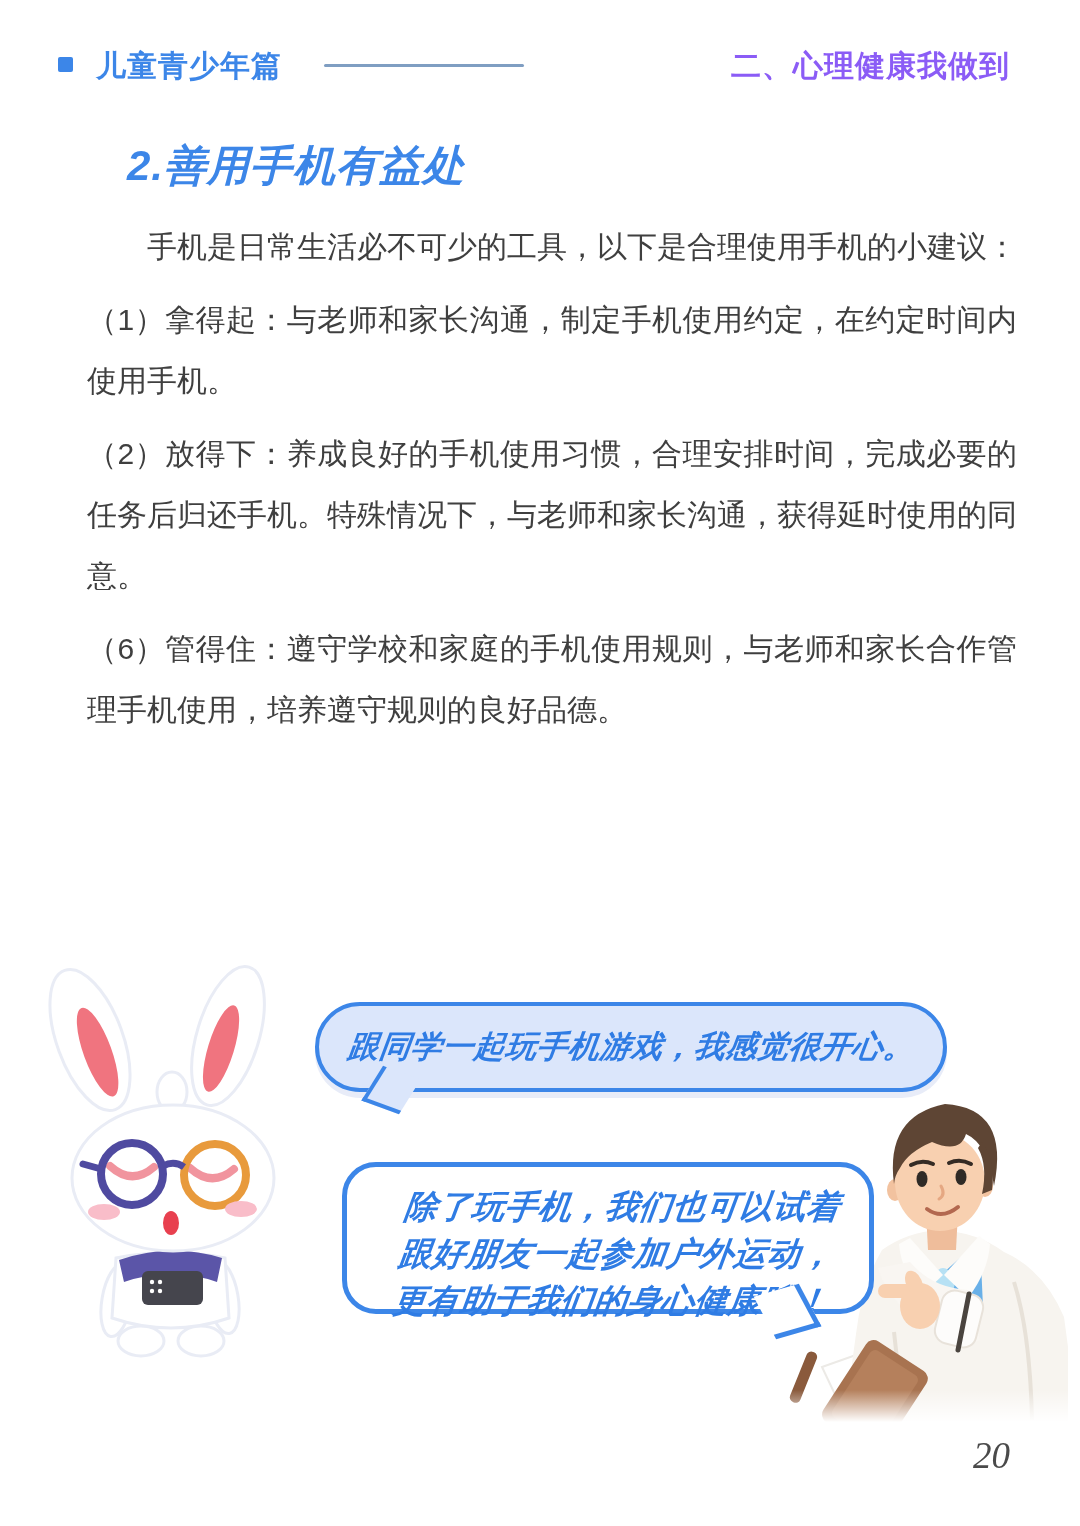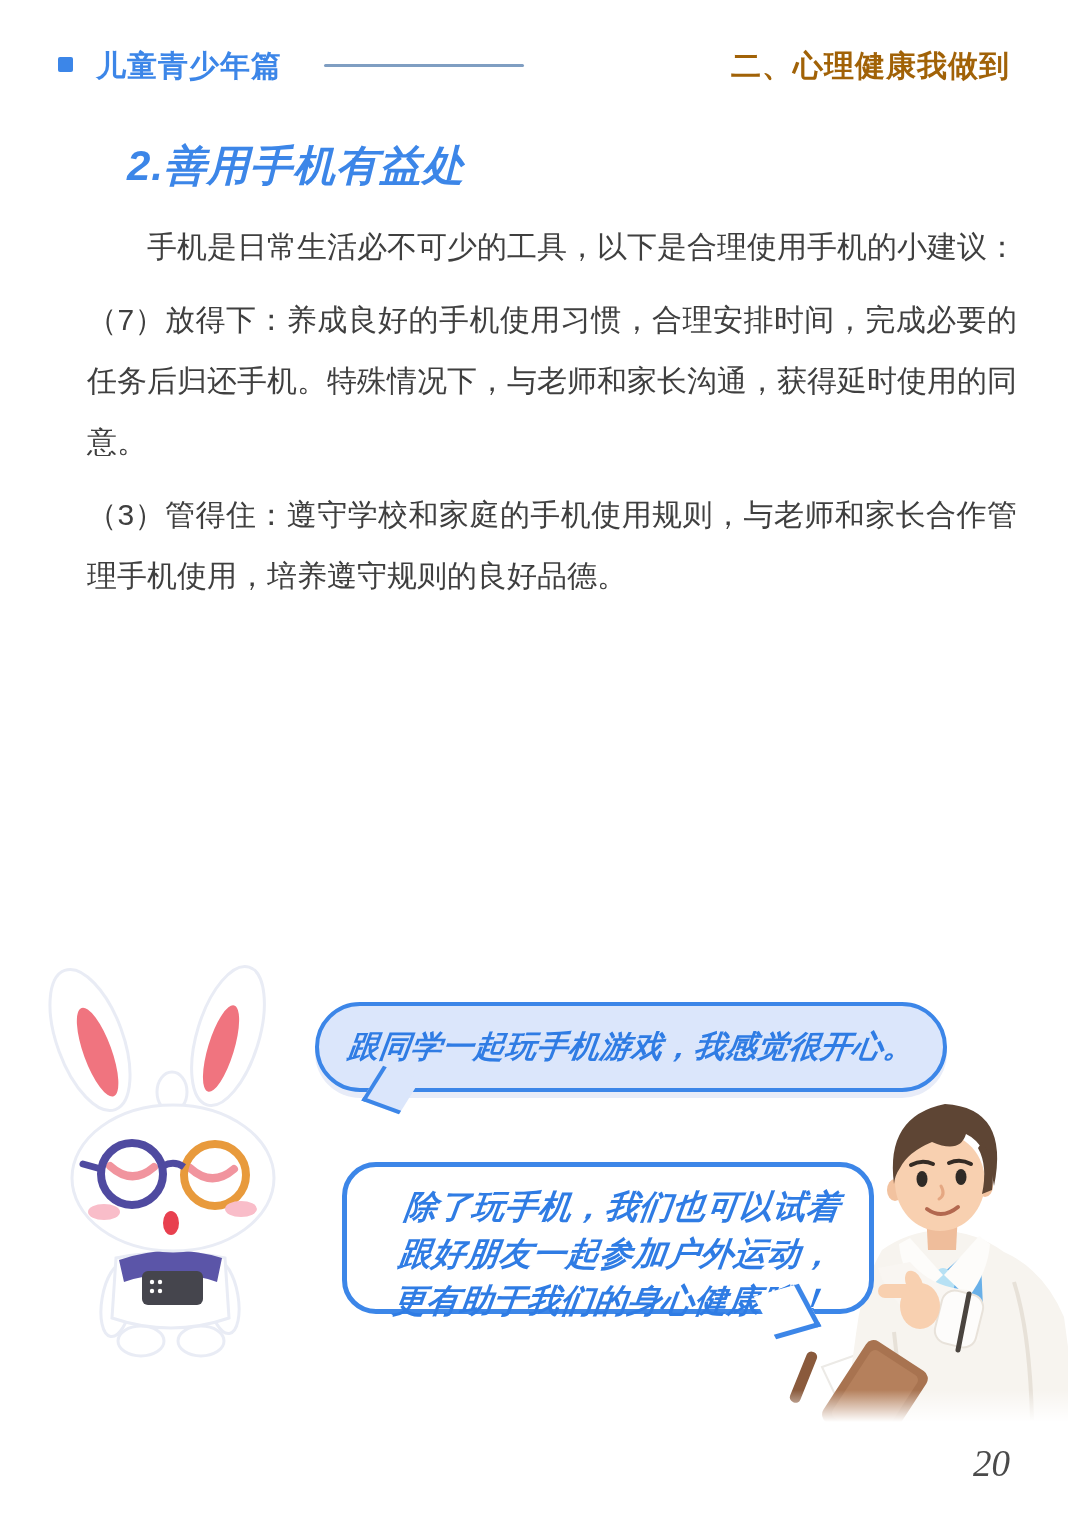--- a/index.html
+++ b/index.html
@@ -16,21 +16,21 @@
   .hdr-left{
     position:absolute;left:84px;top:46px;
     font-size:30px;font-weight:800;color:#3c86e8;letter-spacing:1px;
   }
   .hdr-line{
     position:absolute;left:312px;top:64px;width:200px;height:3px;
     background:#7f9ec2;border-radius:2px;
   }
   .hdr-right{
     position:absolute;right:58px;top:46px;
-    font-size:30px;font-weight:800;color:#a16207;letter-spacing:1px;
+    font-size:30px;font-weight:800;color:#8b5cf6;letter-spacing:1px;
   }
   
   .sec-title{
     position:absolute;left:115px;top:138px;
     font-size:42px;font-weight:800;color:#3c86e8;letter-spacing:1px;font-style:italic;
   }
   
   .body-text{
     position:absolute;left:63px;top:204px;width:954px;
     font-size:30px;line-height:61px;color:#3f3f3f;
@@ -69,39 +69,40 @@
   .bubble-text{
     display:inline-block;color:#2f7ce4;font-weight:800;font-style:italic;
     transform:skewX(-7deg);
   }
   .bubble-1 .bubble-text{font-size:31px;letter-spacing:.5px;}
   .bubble-2 .bubble-text{font-size:33px;line-height:47px;width:452px;letter-spacing:.5px;}
   
   .page-num{
     position:absolute;right:58px;top:1434px;
     font-family:"Liberation Serif",serif;font-style:italic;
-    font-size:37px;color:#4a4a4a;margin-top:8px;
+    font-size:37px;color:#4a4a4a;
   }
 </style>
 </head>
 <body>
 
 <div id="page">
 
   <div class="hdr-bullet"></div>
   <div class="hdr-left">儿童青少年篇</div>
   <div class="hdr-line"></div>
   <div class="hdr-right">二、心理健康我做到</div>
 
   <div class="sec-title">2.善用手机有益处</div>
 
   <div class="body-text">
     <p class="indent">手机是日常生活必不可少的工具，以下是合理使用手机的小建议：</p>
-    <p>（7）放得下：养成良好的手机使用习惯，合理安排时间，完成必要的任务后归还手机。特殊情况下，与老师和家长沟通，获得延时使用的同意。</p>
-    <p>（3）管得住：遵守学校和家庭的手机使用规则，与老师和家长合作管理手机使用，培养遵守规则的良好品德。</p>
+    <p>（1）拿得起：与老师和家长沟通，制定手机使用约定，在约定时间内使用手机。</p>
+    <p>（2）放得下：养成良好的手机使用习惯，合理安排时间，完成必要的任务后归还手机。特殊情况下，与老师和家长沟通，获得延时使用的同意。</p>
+    <p>（6）管得住：遵守学校和家庭的手机使用规则，与老师和家长合作管理手机使用，培养遵守规则的良好品德。</p>
   </div>
 
   <div class="rabbit">
     <svg width="262" height="400" viewBox="0 0 262 400" aria-hidden="true">
 
       <g transform="rotate(-20 70 80)">
         <ellipse cx="70" cy="80" rx="33" ry="74" fill="#ffffff" stroke="#e9ecf5" stroke-width="3"></ellipse>
         <ellipse cx="73" cy="94" rx="14" ry="47" fill="#f0747f"></ellipse>
       </g>
       <g transform="rotate(17 208 76)">

